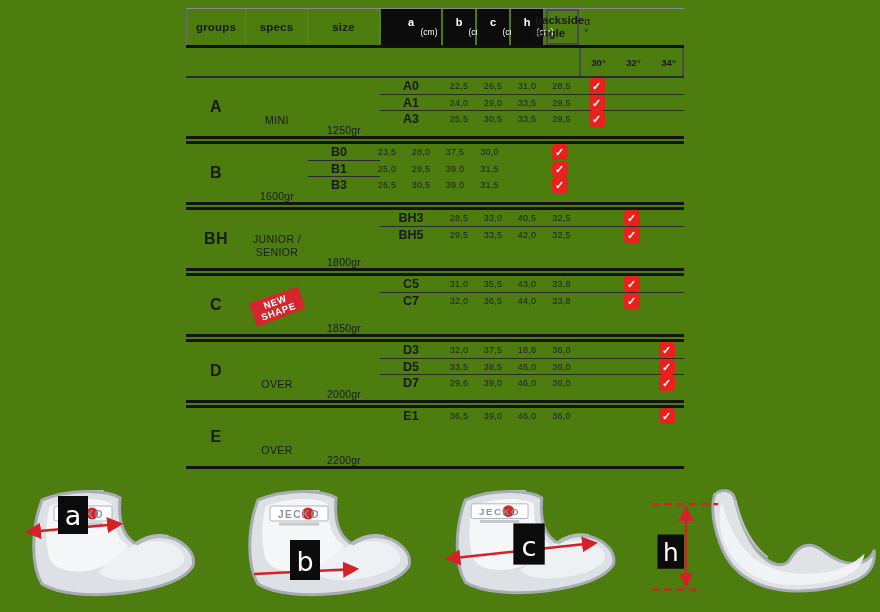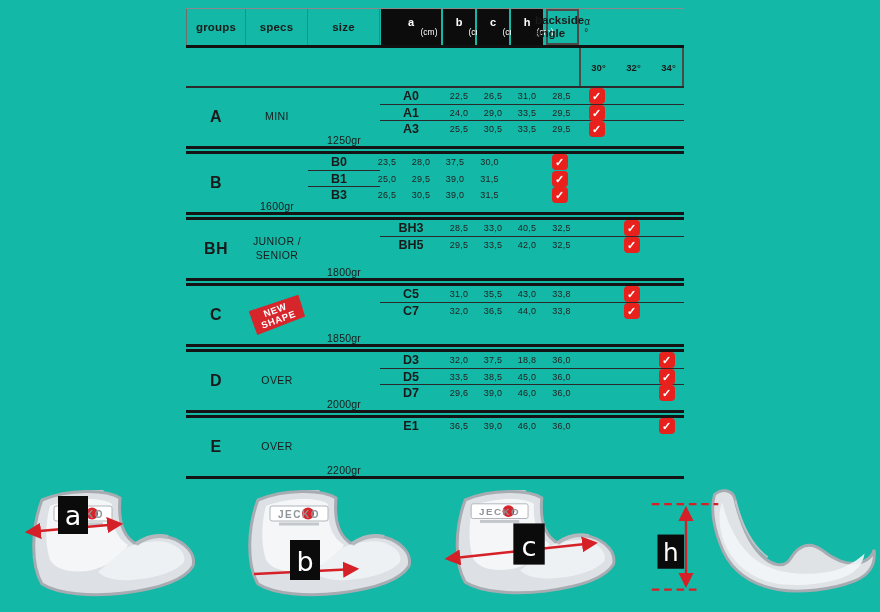--- a/index.html
+++ b/index.html
@@ -1,18 +1,18 @@
 <!DOCTYPE html>
 <html><head>
 <meta charset="utf-8">
 <style>
   * { box-sizing: border-box; margin: 0; padding: 0; }
   html,body { width: 880px; height: 612px; background: #fff; }
   body { font-family: "Liberation Sans", sans-serif; color: #1a1a1a; position: relative; }
-  .page { position: absolute; inset: 0; background: #14b8a6; overflow: hidden; }
+  .page { position: absolute; inset: 0; background: #4d7c0f; overflow: hidden; }
 
   
   .spec-table { position: absolute; left: 186px; top: 8px; width: 498px; }
 
   .header-row {
     display: grid;
     grid-template-columns: 60px 62px 72px 62px 34px 34px 34px 35px 105px;
     height: 40px;
     border-top: 1px solid #8a8a8a;
     border-bottom: 3px solid #111;
@@ -31,37 +31,37 @@
   .hcell.black .unit { font-size: 8.5px; margin-left: 36px; }
   .hcell.anglebox {
     flex-direction: row; border: 2px solid #4a4a4a; margin-left: 2px;
     line-height: 1.15; justify-content: center;
   }
   .hcell.anglebox .bl1 { font-weight: bold; font-size: 11.5px; }
   .hcell.anglebox .bl2 { font-size: 10px; }
 
   .subheader-row {
     display: grid; grid-template-columns: 393px 105px;
-    height: 40px; border-bottom: 2px solid #2b2b2b;
+    height: 30px; border-bottom: 2px solid #2b2b2b;
   }
   .sub-box {
     border-left: 2px solid #4a4a4a; border-right: 2px solid #4a4a4a;
     display: grid; grid-template-columns: 35px 35px 35px;
     align-items: center; justify-items: center;
     font-weight: bold; font-size: 9.5px;
   }
 
   .group-block {
     display: grid; grid-template-columns: 60px 62px 72px 1fr;
     border-bottom: 3px solid #141414;
   }
   .group-block + .group-block { border-top: 3px solid #141414; margin-top: 2px; }
   .cell { display: flex; align-items: center; justify-content: center; }
   .c-group { font-size: 16px; font-weight: bold; letter-spacing: 0.5px; }
-  .c-specs { font-size: 10.5px; text-align: center; line-height: 1.3; letter-spacing: 0.4px; padding: 8px 3px; }
+  .c-specs { font-size: 10.5px; text-align: center; line-height: 1.3; letter-spacing: 0.4px; padding: 8px 3px; align-items: flex-end; }
   .c-weight { font-size: 10.5px; letter-spacing: 0.2px; margin-top: 46px; }
 
   .size-row {
     display: grid; grid-template-columns: 62px 34px 34px 34px 35px 35px 35px 35px;
     height: 16px; align-items: center;
   }
   .size-row + .size-row { border-top: 1.5px solid #2a2a2a; }
   .c-size { font-weight: bold; font-size: 12.5px; display: flex; justify-content: center; }
   .c-val { font-size: 9px; color: #222; display: flex; justify-content: center; letter-spacing: 0.2px; }
   .c-angle { display: flex; justify-content: center; align-items: center; height: 100%; }

